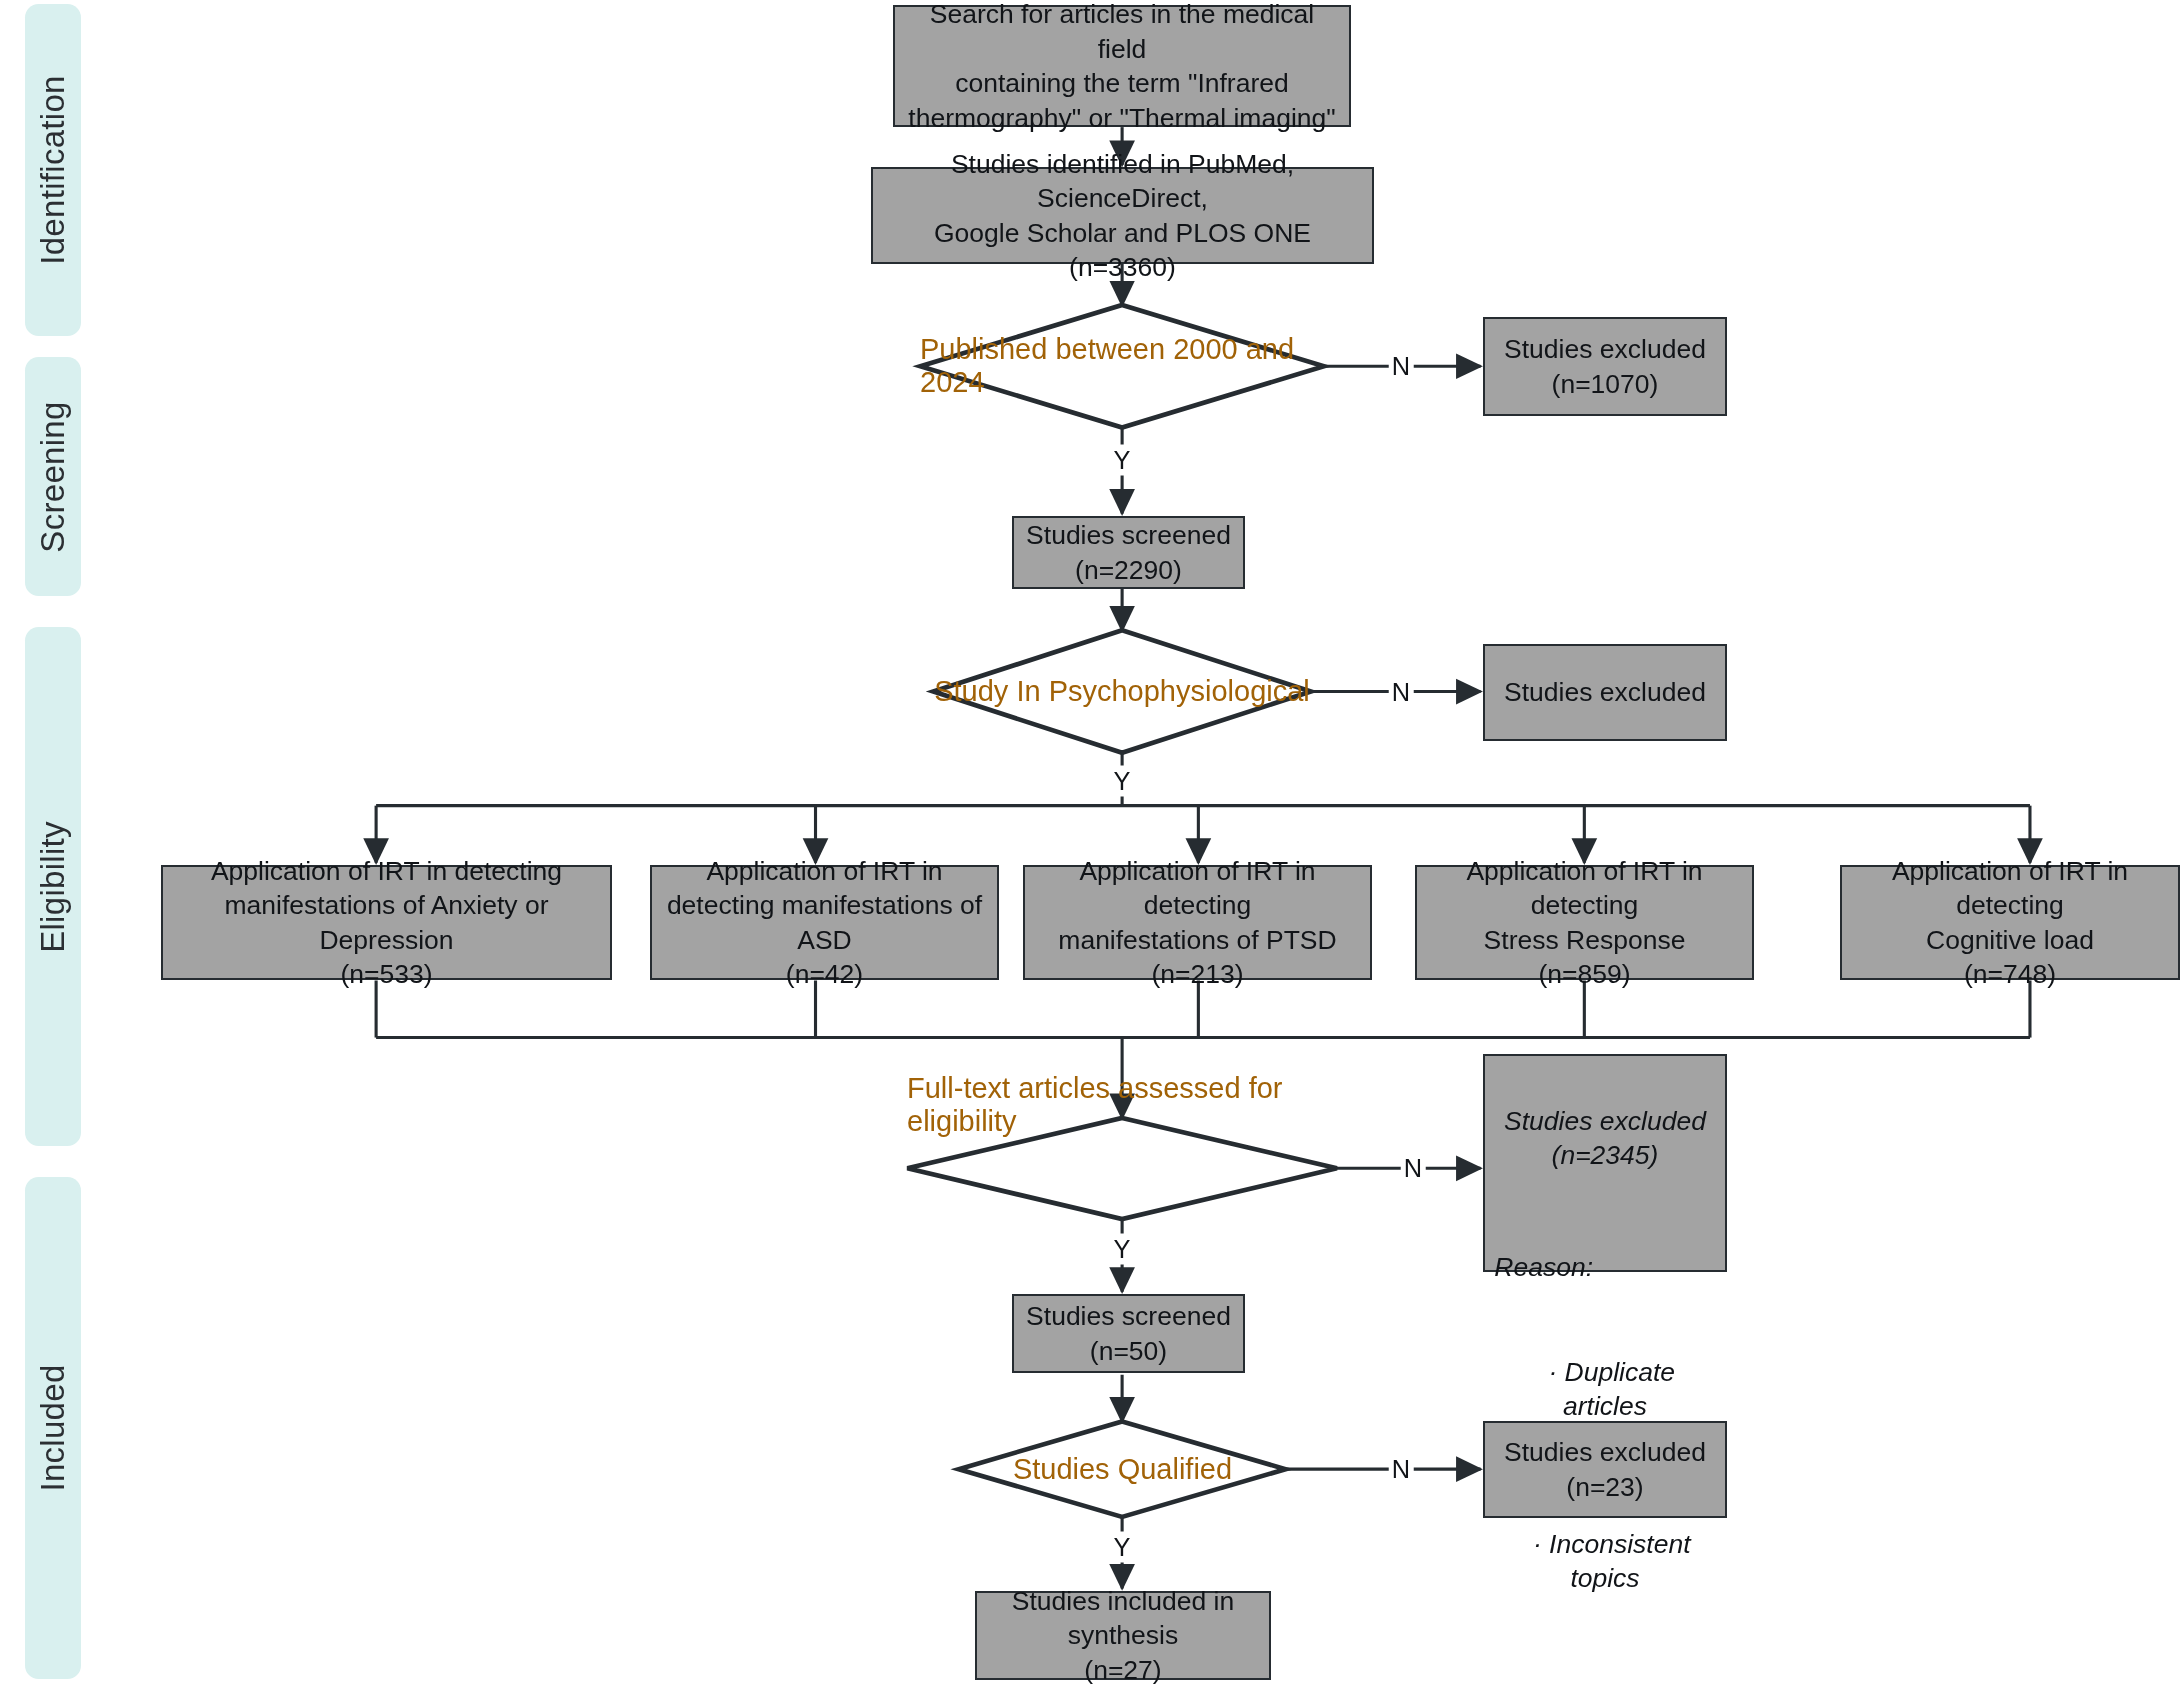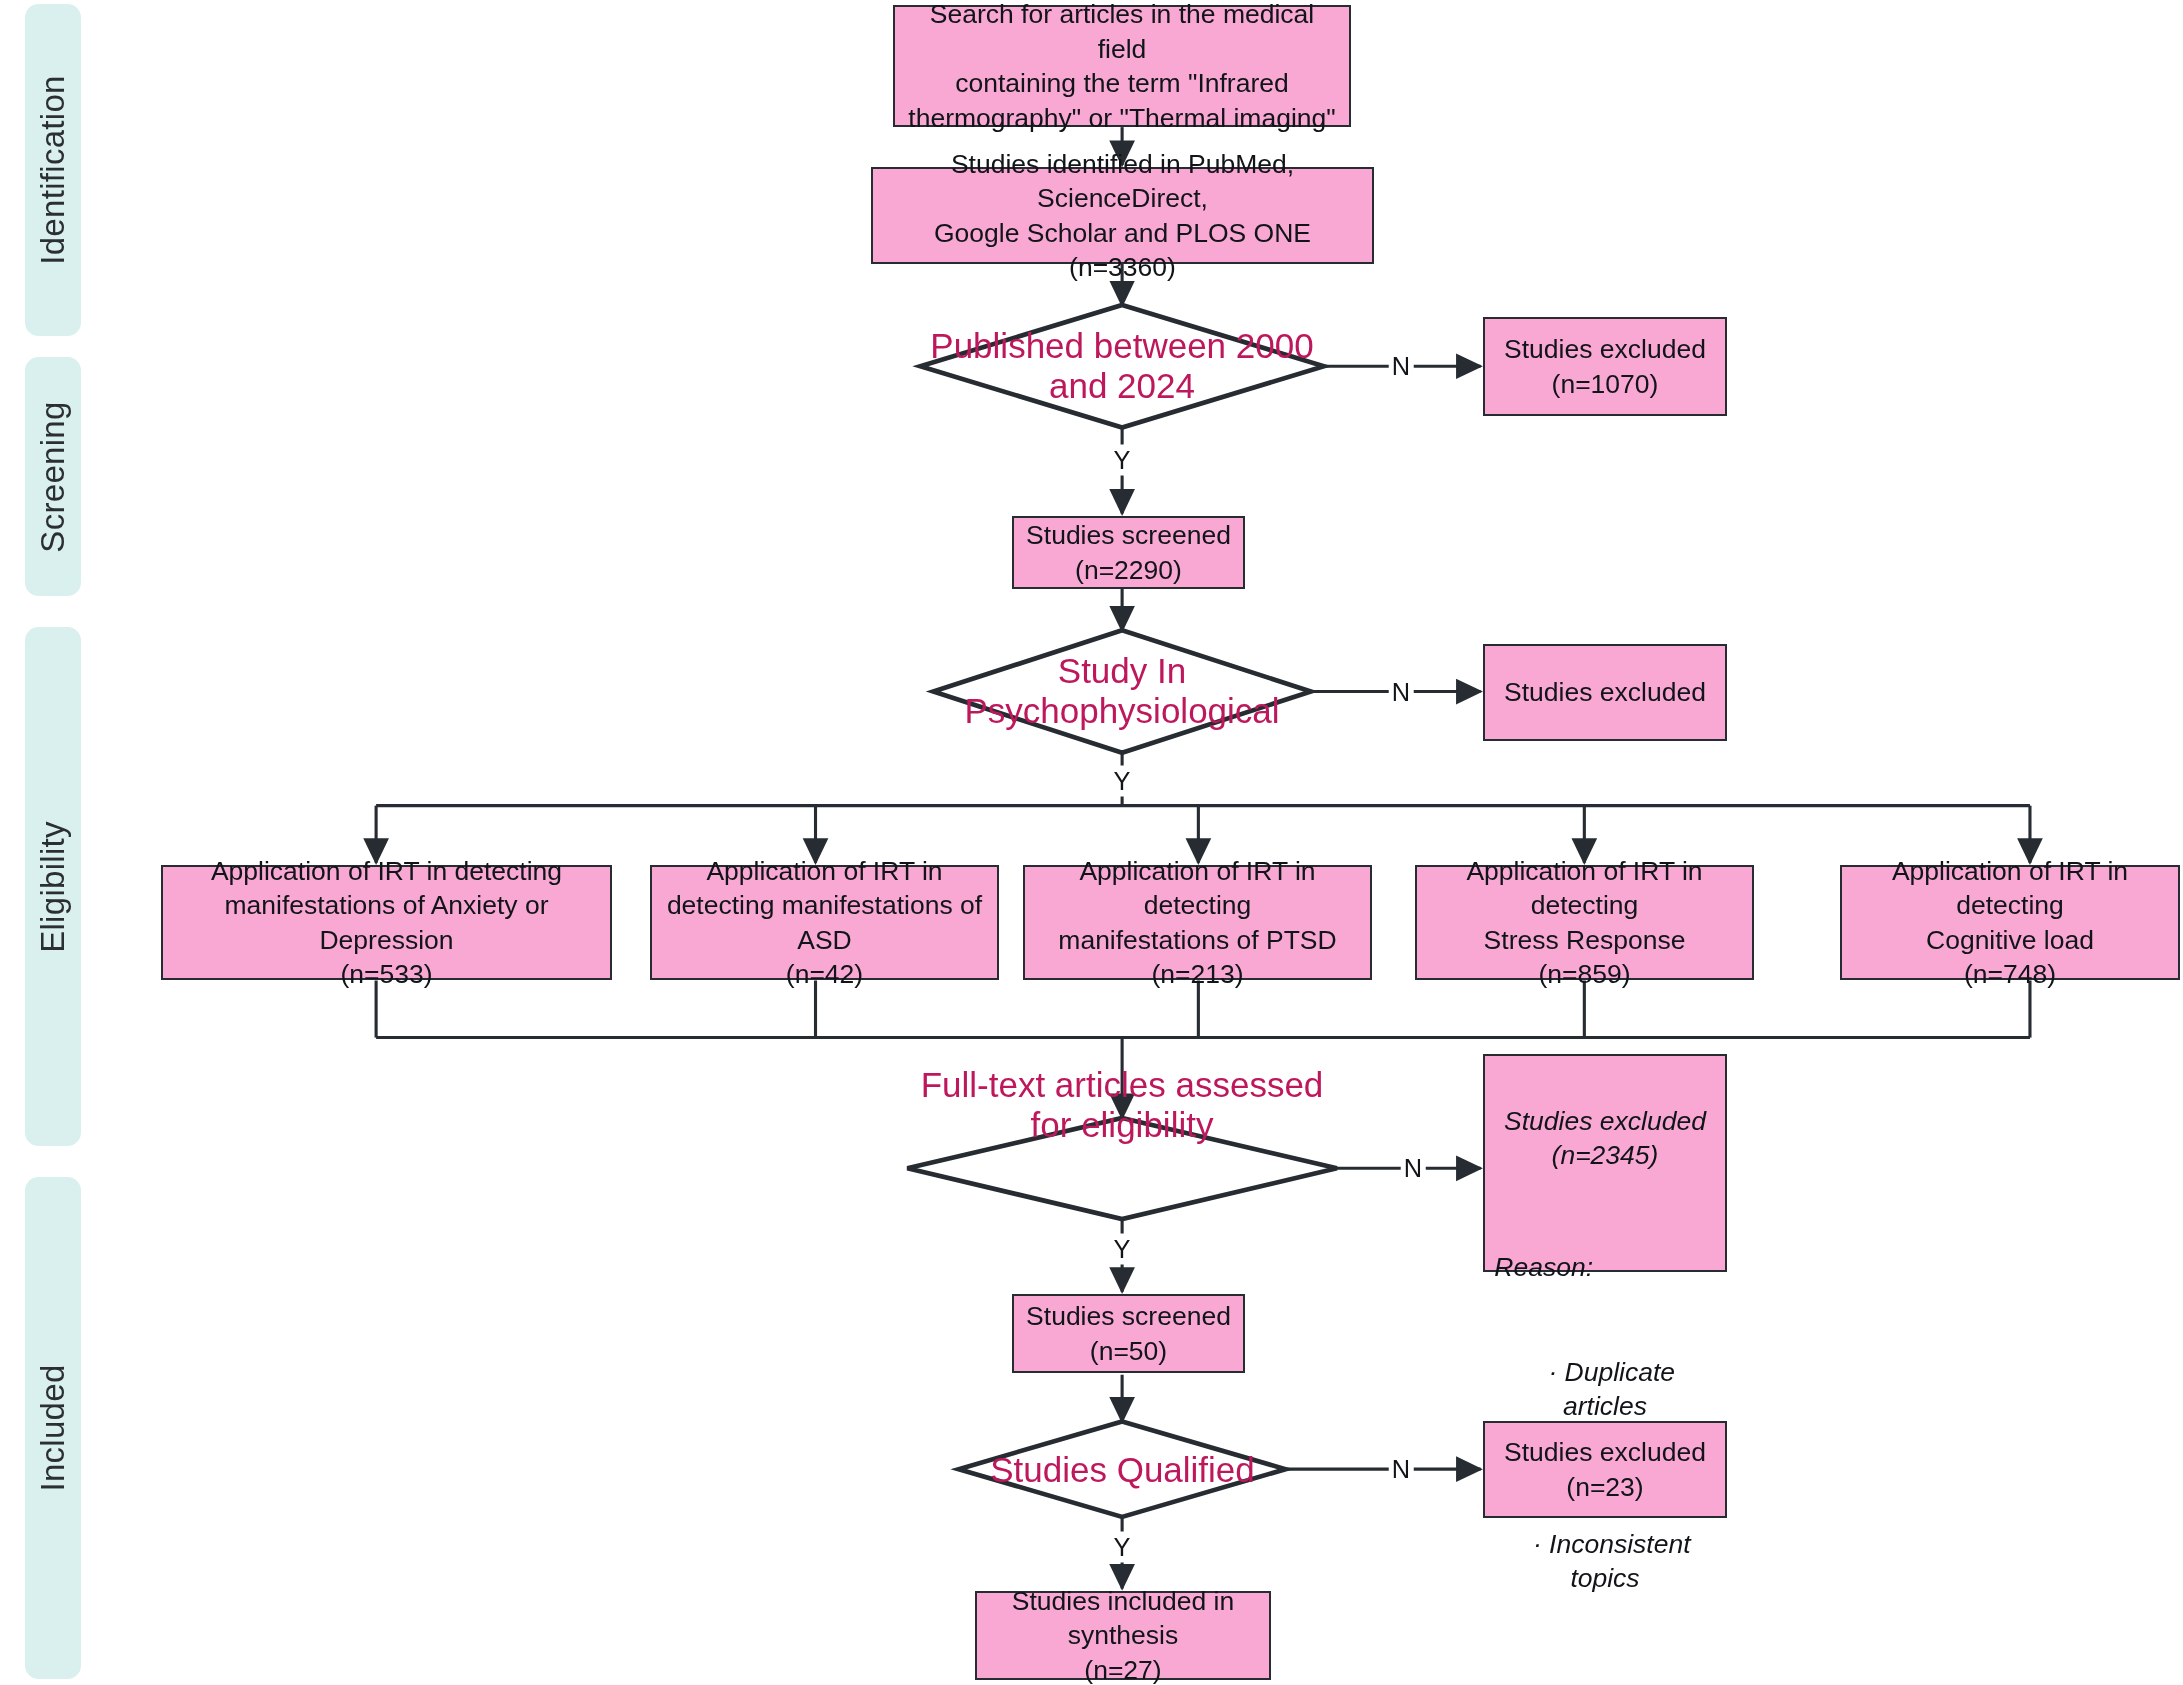--- a/index.html
+++ b/index.html
@@ -25,21 +25,21 @@
     font-size:33px;
     color:#2b2f33;
     font-family:"Liberation Sans", sans-serif;
     letter-spacing:0.3px;
   }
 
   
   .node{
     position:absolute;
     box-sizing:border-box;
-    background:#f9a8d4;
+    background:#a3a3a3;
     border:2.6px solid #262c31;
     display:flex;align-items:center;justify-content:center;
     text-align:center;
     color:#111418;
     font-size:26.5px;
     line-height:1.30;
     font-family:"Liberation Sans", sans-serif;
   }
   .node .txt{padding:0 7.3px;white-space:pre-line;}
 
@@ -53,21 +53,21 @@
   .node.italic .ttl{display:block;text-align:center;white-space:pre-line;}
   .node.italic .reason{display:block;margin-top:43px;}
   .node.italic .rlist{display:block;margin-top:1px;text-align:center;}
   .node.italic .rlist .ritem{display:block;text-indent:13.5px;}
 
   
   .diamond{position:absolute;}
   .diamond .dlabel{
     position:absolute;left:0;top:0;width:100%;height:100%;
     display:flex;align-items:center;justify-content:center;
-    font-size:35px;color:#be185d;text-align:center;
+    font-size:29px;color:#a16207;
     font-family:"Liberation Sans", sans-serif;
   }
 
   
   .elabel{
     position:absolute;
     font-size:25.4px;
     color:#111418;
     font-family:"Liberation Sans", sans-serif;
     transform:translate(-50%,-50%);

